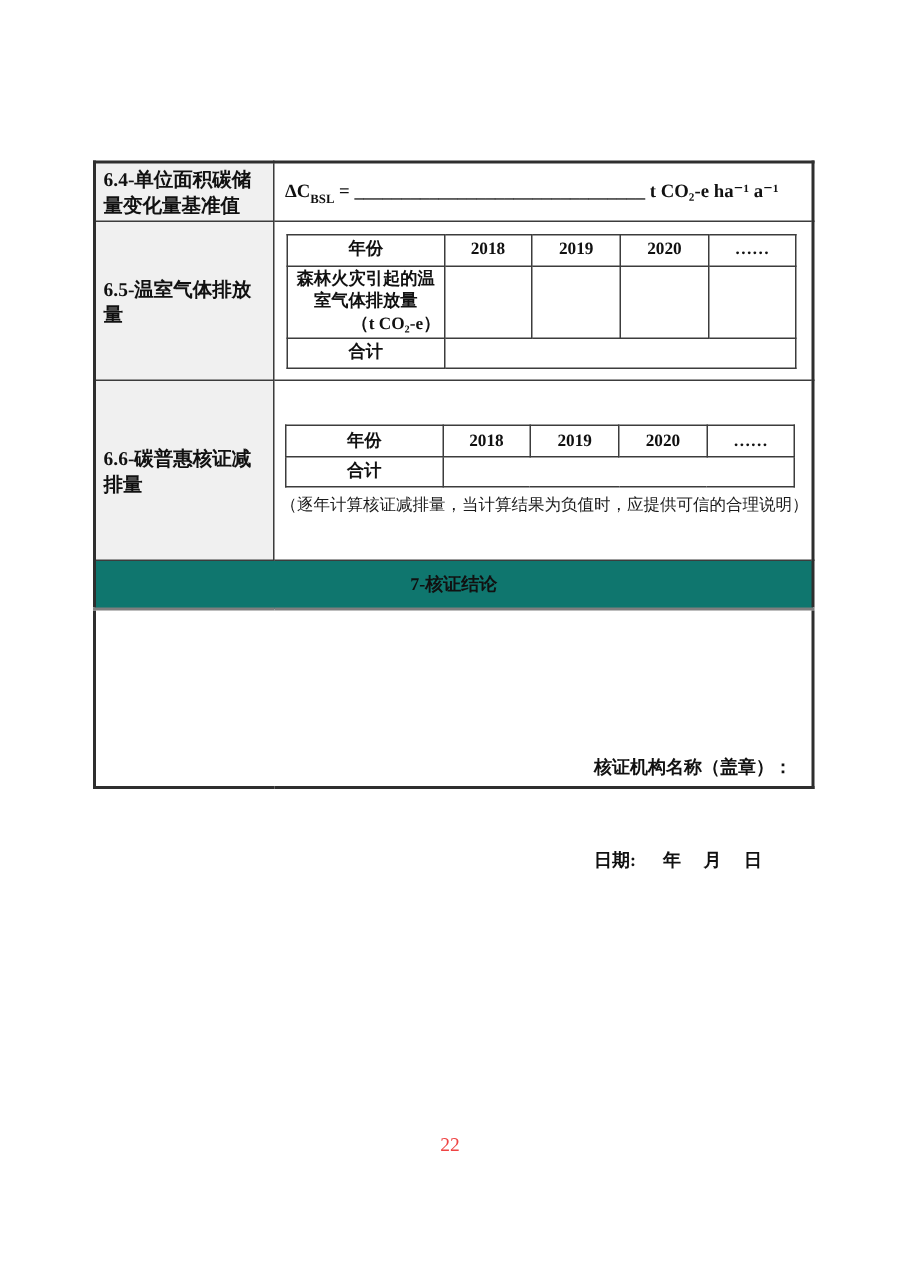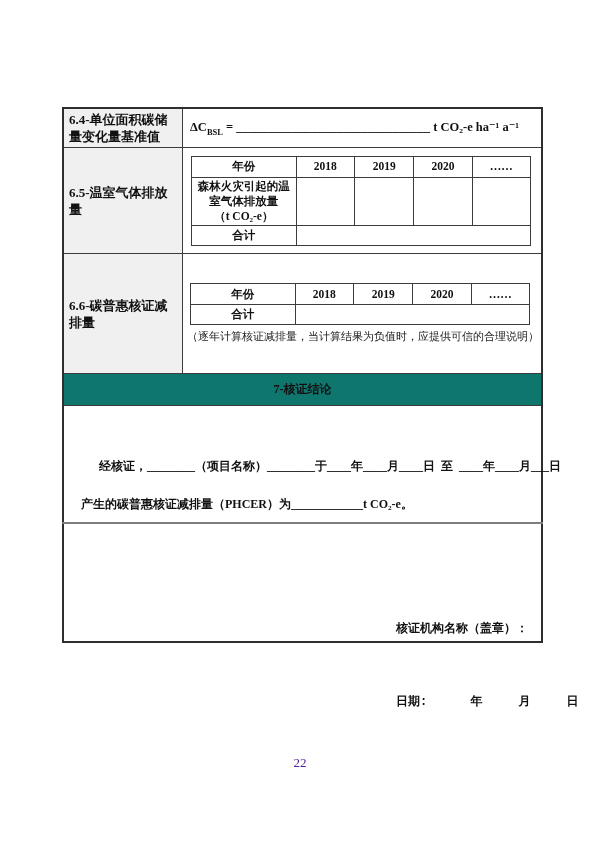--- a/index.html
+++ b/index.html
@@ -36,45 +36,45 @@
     border:1px solid #3c3c3c; text-align:center; font-weight:bold;
     font-size:11.5px; line-height:15px; padding:1px 2px;
   }
   table.inner col.c0 { width:104px; }
   table.inner col.c1 { width:58px; }
   table.inner col.c2 { width:59px; }
   table.inner col.c3 { width:58px; }
   table.inner col.c4 { width:58px; }
   table.inner tr.hdr td { height:18px; }
   table.inner tr.tot td { height:17px; }
-  .unit-line { display:block; font-weight:bold; }
+  .unit-line { display:block; font-weight:bold;text-align:right; }
 
   td.cell-66 { vertical-align:middle; padding:4px 0; }
   .note {
     font-size:11px; font-weight:normal; color:#1a1a1a;
     margin:4px 0 0 4px; white-space:nowrap;
   }
 
   td.sec7-title {
     background:#0f766e; text-align:center; font-weight:bold; font-size:12px;
   }
   td.sec7-body { vertical-align:top; padding-top:44px; }
   .p1 { margin-left:34px; font-weight:bold; font-size:12px; white-space:pre; }
   .p2 { margin:21px 0 0 16px; font-weight:bold; font-size:12px; white-space:pre; }
 
   td.sec7-sig { position:relative; border-top:2px solid #7e7e7e !important; }
   .sig-block {
     position:absolute; left:332px; top:64px; font-weight:bold; font-size:12px;
     white-space:pre; line-height:16px;
   }
-  .sig-line2 { margin-top:26px;font-family:Liberation Mono, monospace; }
+  .sig-line2 { margin-top:14px; }
 
   .page-number {
     position:absolute; left:0; right:0; top:755px; text-align:center;
-    font-size:13px; color:#4c1d95;
+    font-size:13px; color:#ef4444;
   }
 </style>
 </head>
 <body>
 
 <div class="page">
 
   <table class="main">
 
     <tbody>
@@ -144,26 +144,20 @@
         </tbody>
             </table>
         <div class="note">（逐年计算核证减排量，当计算结果为负值时，应提供可信的合理说明）</div>
       </td>
     </tr>
 
     <tr class="r7head">
       <td class="sec7-title" colspan="2">7-核证结论</td>
     </tr>
 
-    <tr class="r7body">
-      <td class="sec7-body" colspan="2">
-        <div class="p1">经核证，________（项目名称）________于____年____月____日  至  ____年____月___日</div>
-        <div class="p2">产生的碳普惠核证减排量（PHCER）为____________t CO₂-e。</div>
-      </td>
-    </tr>
 
     <tr class="r7sig">
       <td class="sec7-sig" colspan="2">
         <div class="sig-block">
           <div>核证机构名称（盖章）：</div>
           <div class="sig-line2">日期:      年     月     日</div>
         </div>
       </td>
     </tr>
   </tbody>

